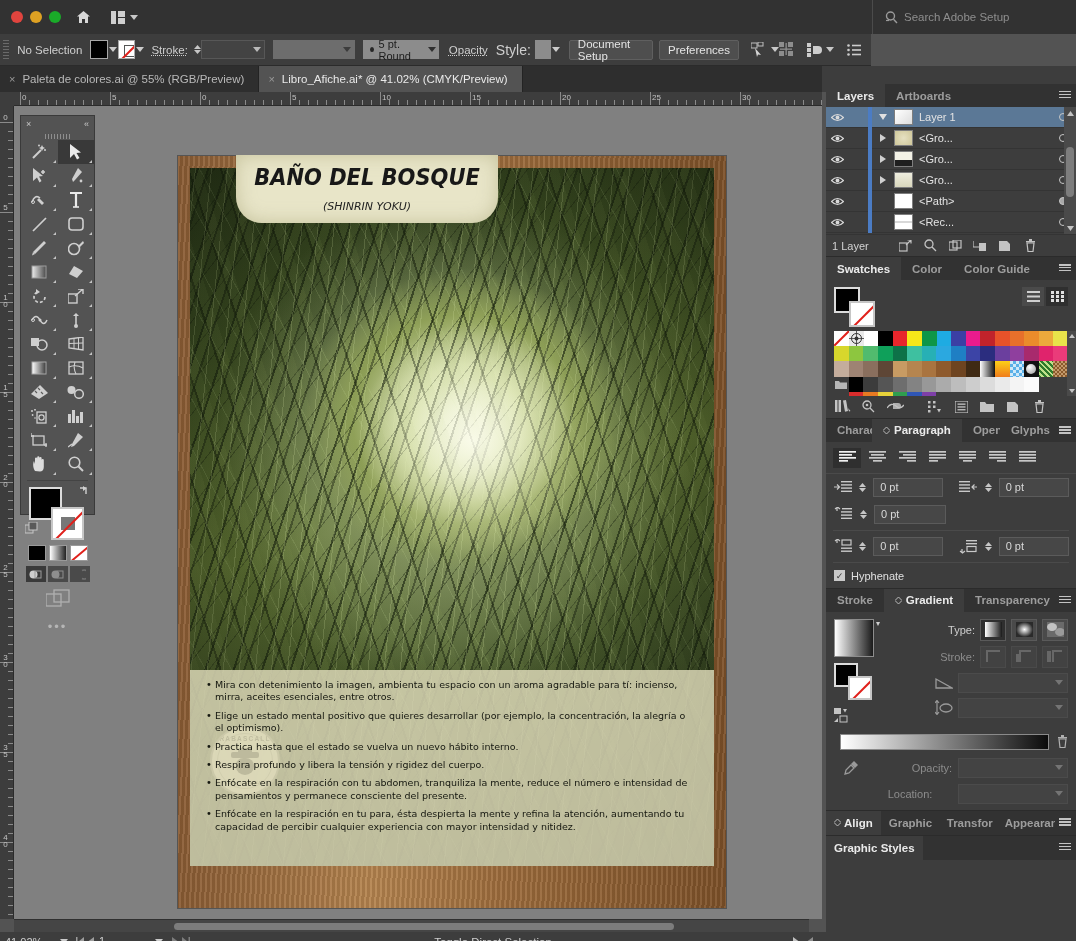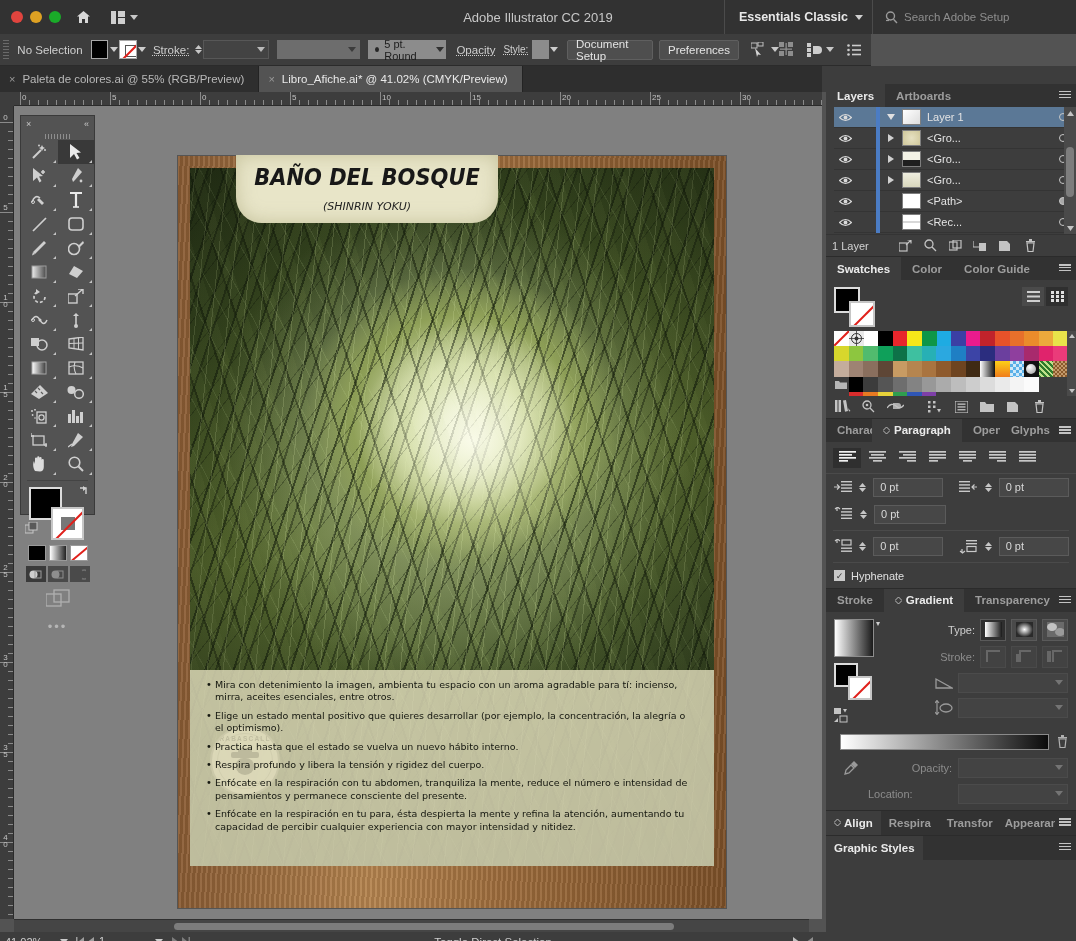--- a/index.html
+++ b/index.html
@@ -56,21 +56,21 @@
   .caret { width:13px; height:19px; display:flex; align-items:center; justify-content:center; }
   .stroke-lbl { font-size:11.5px; color:#cfcfcf; text-decoration:underline; text-decoration-style:dotted; margin:0 5px 0 6px;}
   .spin { width:11px; height:19px; display:flex; flex-direction:column; align-items:center; justify-content:center; gap:1px;}
   .field { height:19px; background:#434343; border:1px solid #575757; display:flex; align-items:center; }
   .field .val { font-size:11px; color:#d9d9d9; padding:0 5px; }
   .field .fc { margin-left:auto; width:14px; display:flex; align-items:center; justify-content:center;}
   .field.light { background:#8c8c8c; border-color:#8c8c8c; }
   .field.mid { background:#6d6d6d; border:1px solid #6d6d6d;}
   .dotbullet{ width:5px;height:5px;border-radius:50%;background:#262626;margin-left:6px;}
   .opa-lbl{font-size:11.5px;color:#cfcfcf;text-decoration:underline;text-decoration-style:dotted;margin-left:10px;}
-  .style-lbl{font-size:10px;color:#cfcfcf;text-decoration:underline;text-decoration-style:dotted;margin-left:8px;}
+  .style-lbl{font-size:14px;color:#cfcfcf;text-decoration-style:dotted;margin-left:8px;}
   .btn {
     height:20px; background:#4e4e4e; border:1px solid #5f5f5f; border-radius:2px;
     font-size:11.5px; color:#e4e4e4; padding:0 8px; display:flex; align-items:center;
   }
 
   
   .tabstrip {
     position:absolute; left:0; top:66px; width:822px; height:26px;
     background:#2e2e2e; display:flex; align-items:flex-end;
   }
@@ -243,21 +243,21 @@
   .dock { position:absolute; left:826px; top:84px; width:250px; height:857px; background:#3d3d3d; }
   .panel { background:#3d3d3d; }
   .ptabs { display:flex; height:23px; background:#323232; align-items:stretch; position:relative; }
   .ptab { padding:0 11px; display:flex; align-items:center; gap:4px;
     font-size:11.5px; font-weight:bold; color:#9d9d9d; background:#323232; white-space:nowrap; overflow:hidden;}
   .ptab.active { background:#3d3d3d; color:#eaeaea; }
   .pmenu { position:absolute; right:0; top:0; width:22px; height:23px; display:flex; align-items:center; justify-content:center;}
   .hamb { width:12px; height:9px; background:repeating-linear-gradient(to bottom,#c3c3c3 0 1.5px,transparent 1.5px 3px);}
 
   
-  .lay-list { position:relative; background:#3d3d3d;padding-left:8px; }
+  .lay-list { position:relative; background:#3d3d3d; }
   .lrow { display:flex; align-items:center; height:21px; border-bottom:1px solid #343434; }
   .lrow.sel { background:#5b7896; }
   .l-eye { width:22px; display:flex; align-items:center; justify-content:center;}
   .l-lock { width:20px; }
   .l-bar { width:4px; height:21px; background:#4b7cc4; }
   .l-tw { width:22px; display:flex; align-items:center; justify-content:center; font-size:10px; color:#d9d9d9;}
   .l-thumb { width:19px; height:16px; border:1px solid #7e7e7e; margin-right:6px; background:#fff; overflow:hidden; position:relative;}
   .l-name { flex:1; font-size:11px; color:#e3e3e3; }
   .l-target { width:26px; display:flex; align-items:center; justify-content:center;}
   .t-ring { width:8px; height:8px; border-radius:50%; border:1px solid #c7c7c7;}
@@ -357,27 +357,20 @@
         </svg>
     </div>
     <div class="arrange-ico">
       <svg width="15" height="13" viewBox="0 0 15 13">
           <rect x="0" y="0" width="5" height="13" fill="#cfcfcf"></rect>
           <rect x="7" y="0" width="7" height="6" fill="#cfcfcf"></rect>
           <rect x="7" y="7" width="7" height="6" fill="#cfcfcf"></rect>
         </svg>
       <svg width="8" height="5" viewBox="0 0 8 5">
           <path d="M0 0 L4 5 L8 0 Z" fill="#c8c8c8"></path>
-        </svg>
-    </div>
-    <div class="app-title">Adobe Illustrator CC 2019</div>
-    <div class="ws-wrap">
-      <span class="ws-name">Essentials Classic</span>
-      <svg width="8" height="5" viewBox="0 0 8 5">
-          <path d="M0 0 L4 5 L8 0 Z" fill="#d0d0d0"></path>
         </svg>
     </div>
     <div class="search-wrap">
       <svg width="13" height="13" viewBox="0 0 13 13">
         <circle cx="5.5" cy="5" r="4" fill="none" stroke="#9b9b9b" stroke-width="1.4"></circle>
         <line x1="8.5" y1="8.3" x2="12" y2="12" stroke="#9b9b9b" stroke-width="1.4"></line>
         <path d="M1 9.5 L4 9.5" stroke="#9b9b9b" stroke-width="1.2"></path>
       </svg>
       <span class="search-ph">Search Adobe Setup</span>
     </div>
@@ -1789,40 +1782,40 @@
           <span class="gr-lbl dim" style="flex:1; text-align:right; padding-right:6px">Opacity:</span>
           <span class="gr-sel">
             <span></span>
             <svg width="8" height="5" viewBox="0 0 8 5">
                 <path d="M0 0 L4 5 L8 0 Z" fill="#9a9a9a"></path>
               </svg>
           </span>
         </div>
         <div style="display:flex; align-items:center; margin-top:6px">
           <span style="width:34px"></span>
-          <span class="gr-lbl dim" style="flex:1; text-align:left; padding-right:6px">Location:</span>
+          <span class="gr-lbl dim" style="flex:1; text-align:center; padding-right:6px">Location:</span>
           <span class="gr-sel">
             <span></span>
             <svg width="8" height="5" viewBox="0 0 8 5">
                 <path d="M0 0 L4 5 L8 0 Z" fill="#9a9a9a"></path>
               </svg>
           </span>
         </div>
       </div>
     </div>
 
     <div class="stacktabs" style="border-top:1px solid #2b2b2b">
       <div class="stab active">
         <svg width="7" height="7" viewBox="0 0 7 7">
             <path d="M3.5 0 L7 3.5 L3.5 7 L0 3.5 Z" fill="none" stroke="#bbb"></path>
           </svg>
         <span>Align</span>
       </div>
       <div class="stab">
-          <span>Respira</span>
+          <span>Graphic</span>
         </div>
       <div class="stab">
           <span>Transfor</span>
         </div>
       <div class="stab">
           <span>Appearan</span>
         </div>
       <div class="pmenu">
           <div class="hamb"></div>
         </div>

